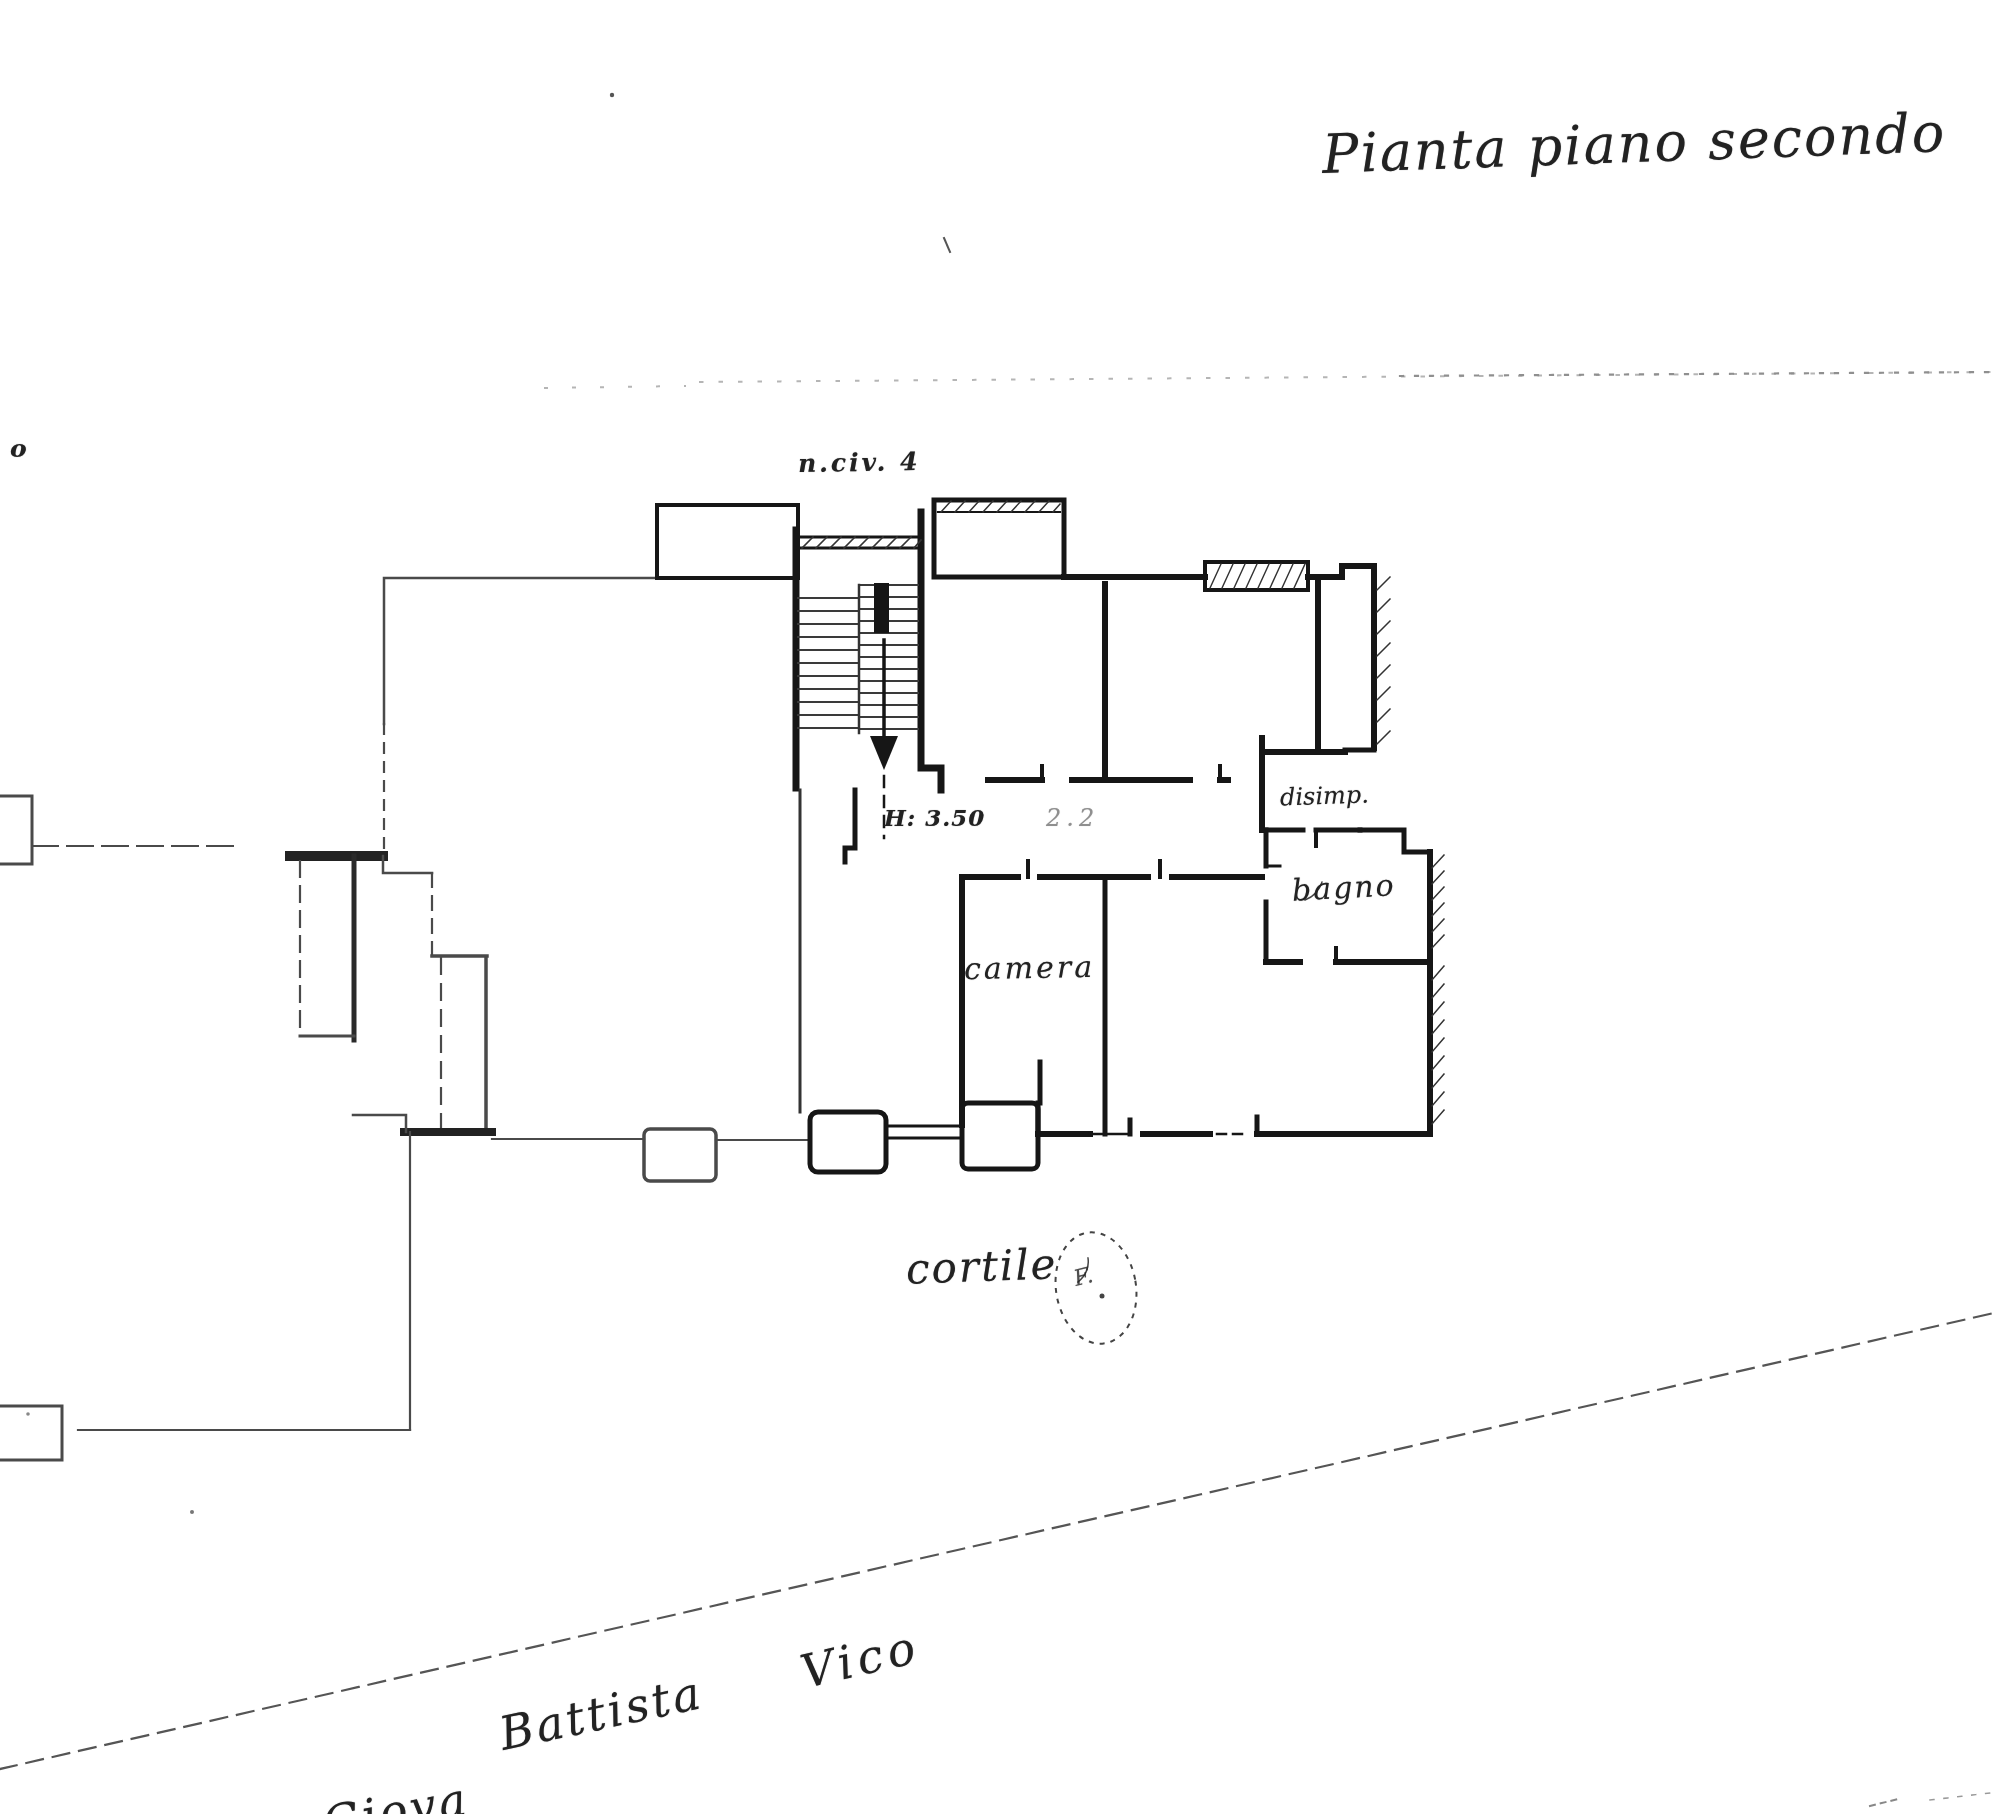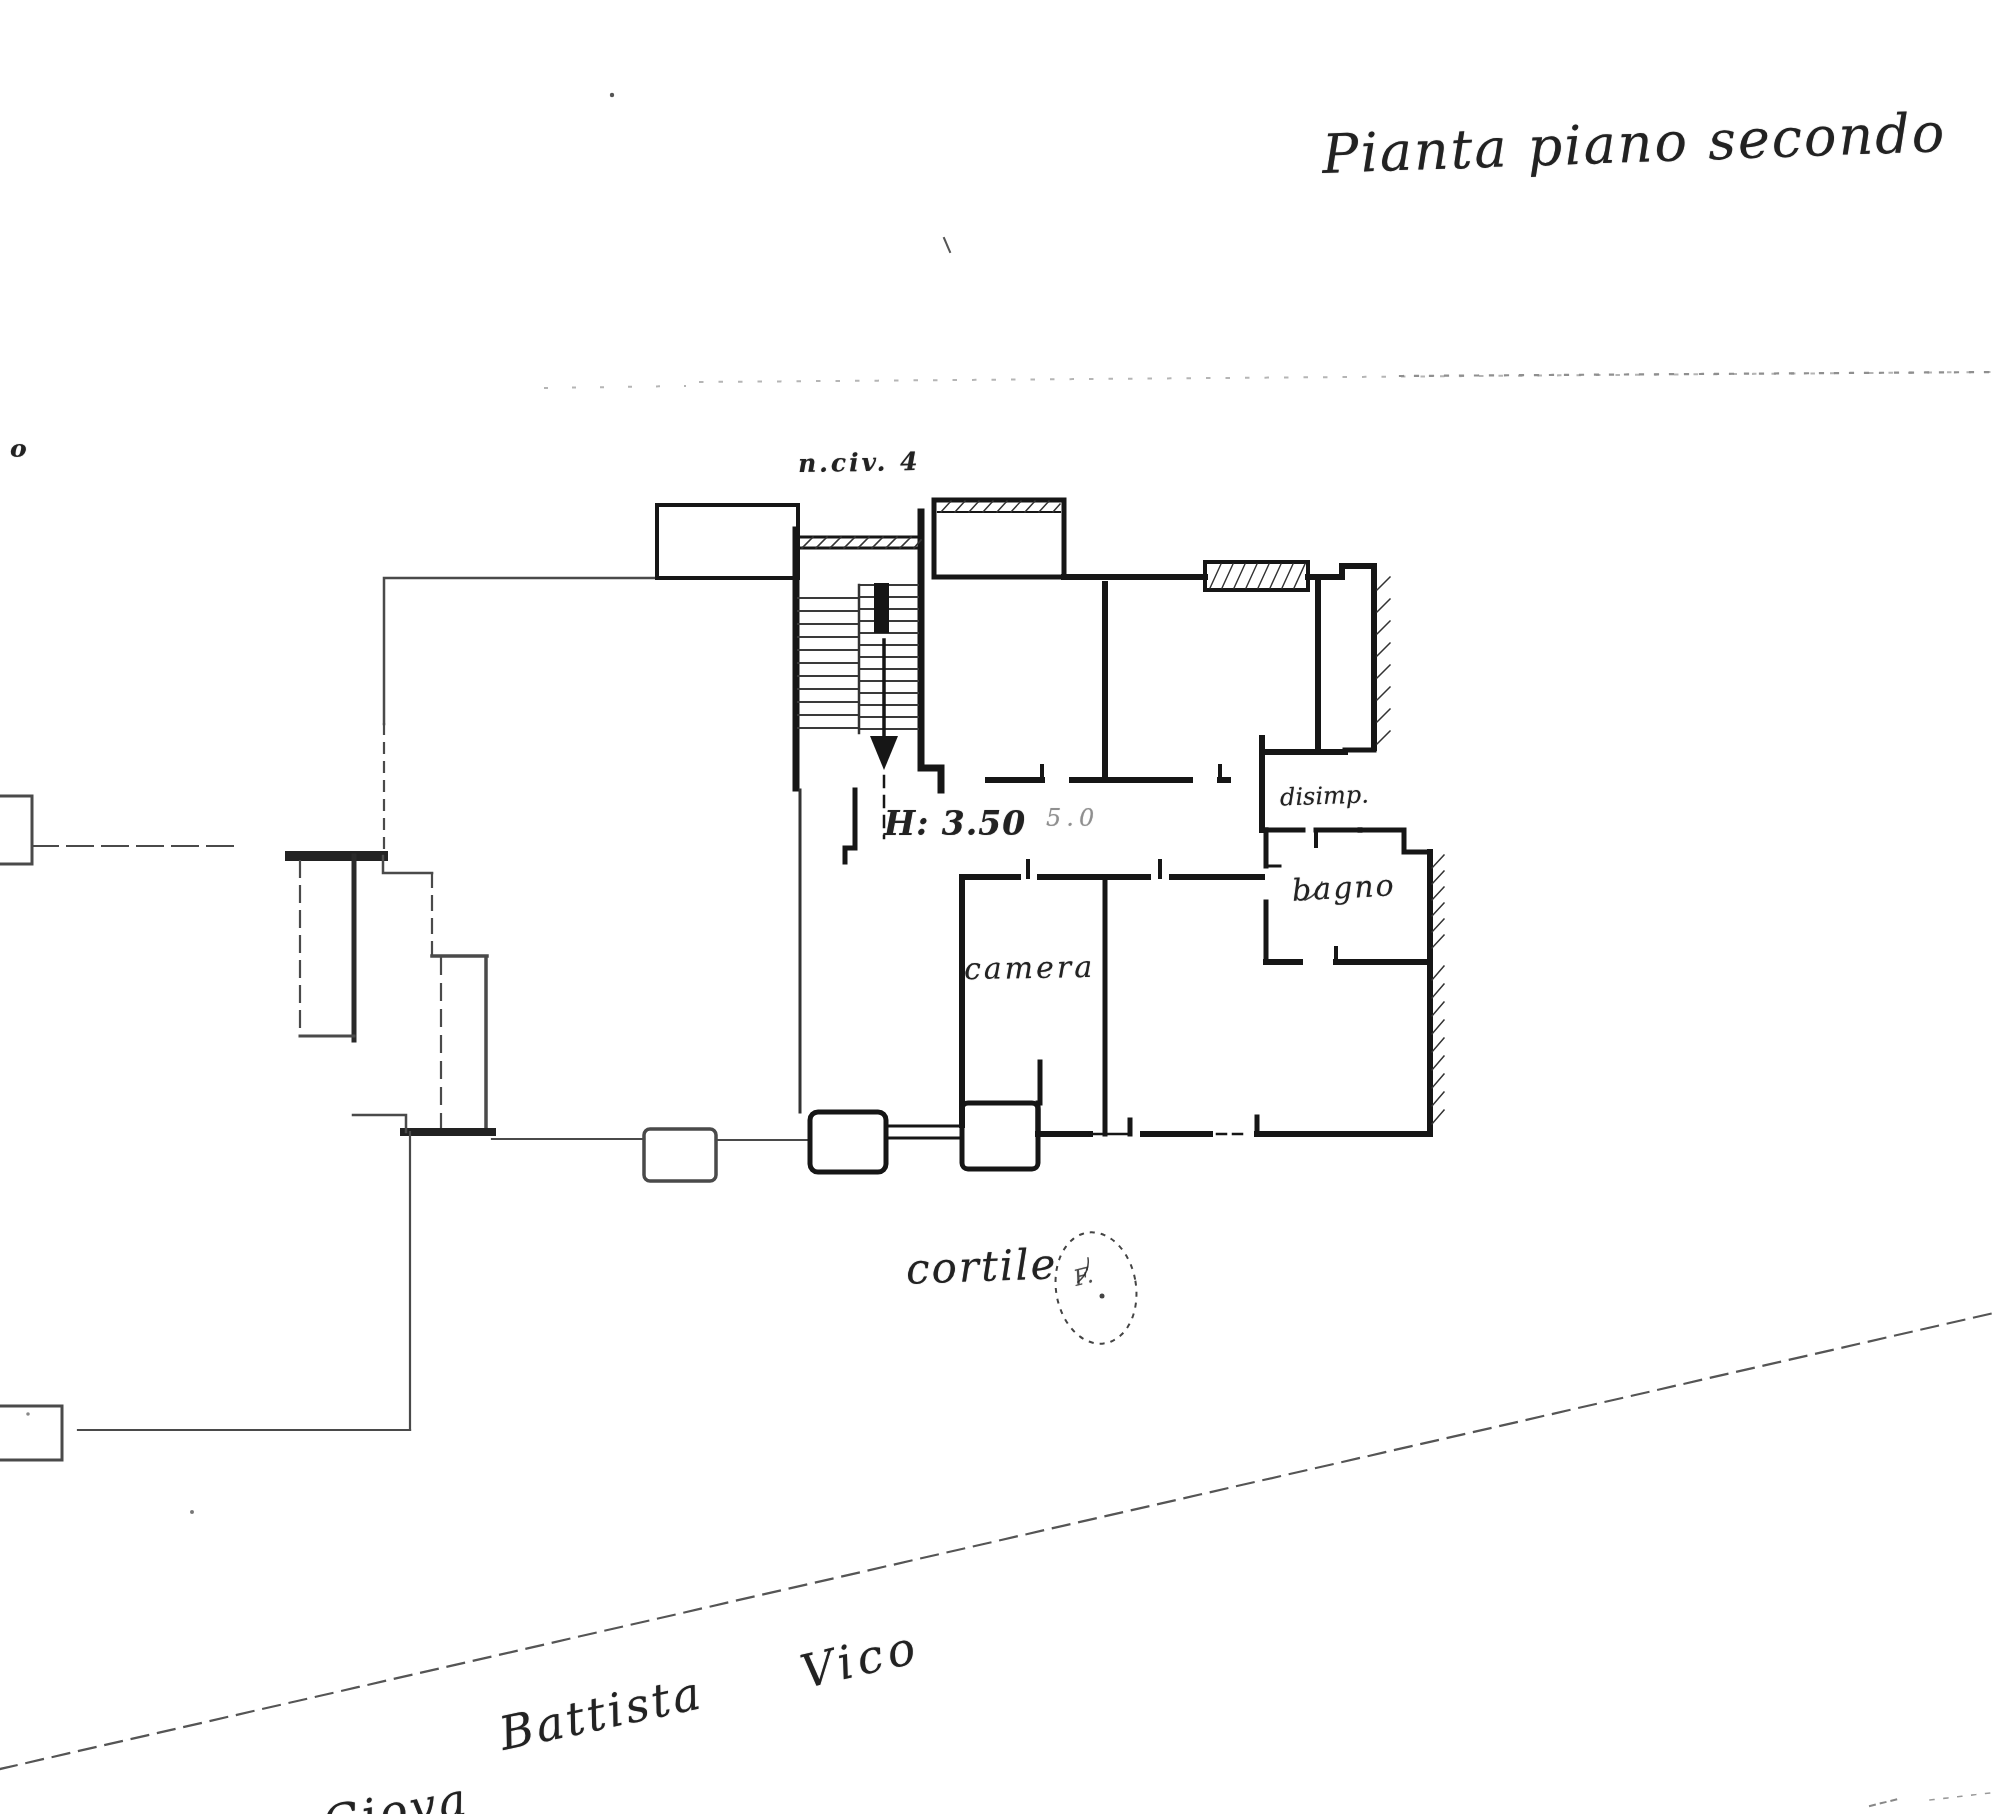--- a/index.html
+++ b/index.html
@@ -3,21 +3,21 @@
 <meta charset="utf-8">
 <style>
   html,body{margin:0;padding:0;background:#ffffff;}
   .page{position:relative;width:2000px;height:1814px;background:#ffffff;overflow:hidden;
         font-family:"DejaVu Serif", serif;}
   svg{position:absolute;left:0;top:0;}
   .lbl{position:absolute;font-style:italic;color:#222;white-space:nowrap;
        text-shadow:0 0 1px rgba(20,20,20,.45);}
   #title-lbl{left:1322px;top:112px;font-size:54px;letter-spacing:2px;transform:rotate(-2deg);}
   #stair-lbl{left:798px;top:448px;font-size:25px;font-weight:700;letter-spacing:3px;transform:rotate(-1deg);}
-  #height-lbl{left:884px;top:804px;font-size:33px;font-weight:700;letter-spacing:1px;}
+  #height-lbl{left:884px;top:804px;font-size:23px;font-weight:700;letter-spacing:1px;}
   #small-lbl{left:1046px;top:804px;font-size:24px;letter-spacing:5px;opacity:.5;}
   #camera-lbl{left:964px;top:950px;font-size:30px;letter-spacing:3px;transform:rotate(-1deg);}
   #disimp-lbl{left:1280px;top:782px;font-size:24px;transform:rotate(-2deg);}
   #bagno-lbl{left:1292px;top:870px;font-size:30px;letter-spacing:2px;transform:rotate(-3deg);}
   #cortile-lbl{left:906px;top:1242px;font-size:42px;letter-spacing:2px;transform:rotate(-2deg);}
   #cortile-mark-lbl{left:1074px;top:1264px;font-size:22px;transform:rotate(-14deg);opacity:.8;}
   #vico-lbl{left:800px;top:1632px;font-size:46px;letter-spacing:5px;transform:rotate(-13deg);}
   #battista-lbl{left:498px;top:1686px;font-size:46px;letter-spacing:3px;transform:rotate(-12deg);}
   #partial-lbl{left:322px;top:1784px;font-size:46px;letter-spacing:3px;transform:rotate(-10deg);}
   #leftfrag-lbl{left:10px;top:434px;font-size:25px;font-weight:700;letter-spacing:6px;}
@@ -136,21 +136,21 @@
   </g>
 
   <g stroke="#555">
     <path d="M0 1769 L1998 1312" stroke-width="2.2" stroke-dasharray="17,10"></path>
   </g>
 </svg>
 
 <div class="lbl" id="title-lbl">Pianta piano secondo</div>
 <div class="lbl" id="stair-lbl">n.civ. 4</div>
 <div class="lbl" id="height-lbl">H: 3.50</div>
-<div class="lbl" id="small-lbl">5.0</div>
+<div class="lbl" id="small-lbl">2.2</div>
 <div class="lbl" id="camera-lbl">camera</div>
 <div class="lbl" id="disimp-lbl">disimp.</div>
 <div class="lbl" id="bagno-lbl">bagno</div>
 <div class="lbl" id="cortile-lbl">cortile</div>
 <div class="lbl" id="cortile-mark-lbl">F.</div>
 <div class="lbl" id="vico-lbl">Vico</div>
 <div class="lbl" id="battista-lbl">Battista</div>
 <div class="lbl" id="partial-lbl">Giova</div>
 <div class="lbl" id="leftfrag-lbl">o</div>
 

